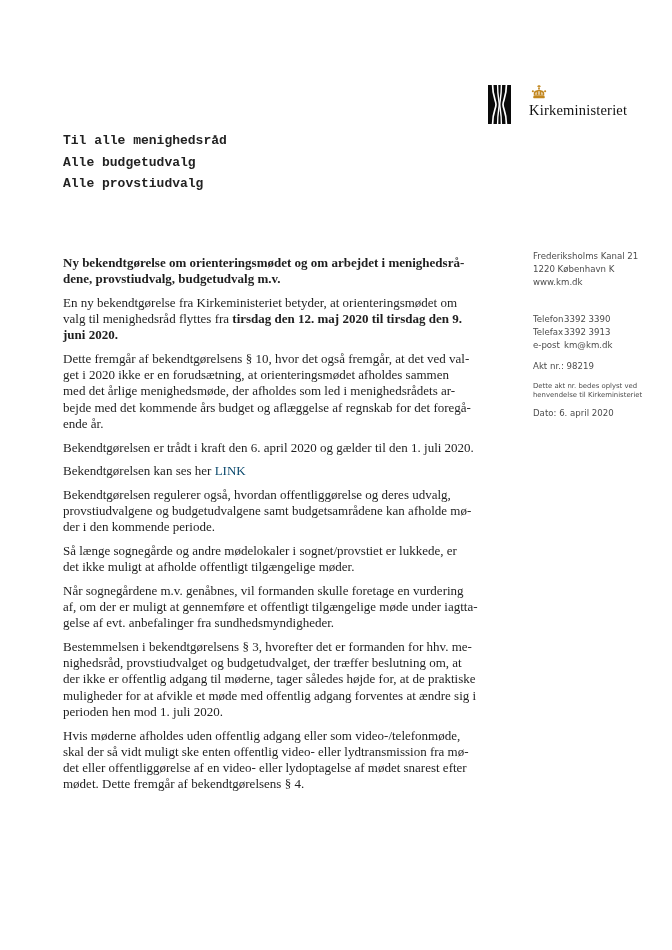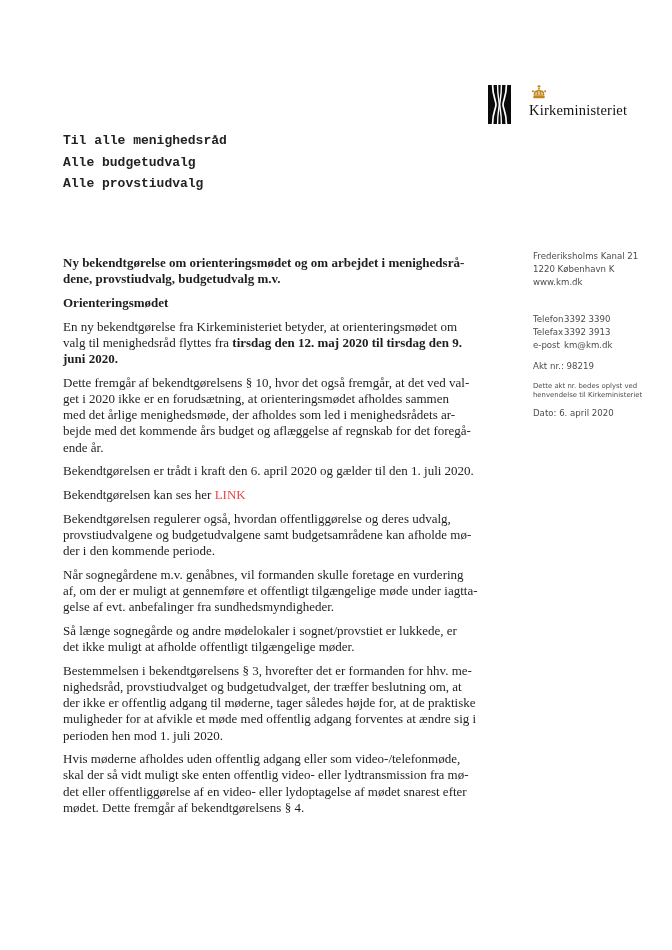--- a/index.html
+++ b/index.html
@@ -59,21 +59,21 @@
     font-size: 13px; line-height: 16.2px; color: #1e1e1e;
   }
   .body-col h1, .body-col h2, .body-col h3, .body-col p {
     margin: 0 0 7.5px 0;
     font-size: 13px; line-height: 16.2px;
     white-space: pre-line;
   }
   .body-col h1, .body-col h2 { font-weight: bold; }
   .body-col h3 { font-weight: bold; font-style: italic; }
   .gap-before { margin-top: 17px; }
-  .doc-link { color: #ef4444; cursor: pointer; }
+  .doc-link { color: #0c4a6e; cursor: pointer; }
 </style>
 </head>
 <body>
 
 <div class="page">
 
   <div class="logo">
     <span class="emblem">
       <svg width="23" height="39" viewBox="0 0 23 39" xmlns="http://www.w3.org/2000/svg">
         <rect x="0" y="0" width="23" height="39" fill="#0a0a0a"></rect>
@@ -130,21 +130,20 @@
     <div class="akt">Akt nr.: 98219</div>
     <div class="akt-note">Dette akt nr. bedes oplyst ved
 henvendelse til Kirkeministeriet</div>
     <div class="date">Dato: 6. april 2020</div>
   </aside>
 
   <main class="body-col">
     <h1>Ny bekendtgørelse om orienteringsmødet og om arbejdet i menighedsrå-
 dene, provstiudvalg, budgetudvalg m.v.</h1>
 
-    <h2>Orienteringsmødet</h2>
 
     <p><span>En ny bekendtgørelse fra Kirkeministeriet betyder, at orienteringsmødet om
 valg til menighedsråd flyttes fra </span><strong>tirsdag den 12. maj 2020 til tirsdag den 9.
 juni 2020.</strong></p>
 
     <p>Dette fremgår af bekendtgørelsens § 10, hvor det også fremgår, at det ved val-
 get i 2020 ikke er en forudsætning, at orienteringsmødet afholdes sammen
 med det årlige menighedsmøde, der afholdes som led i menighedsrådets ar-
 bejde med det kommende års budget og aflæggelse af regnskab for det foregå-
 ende år.</p>
@@ -152,26 +151,26 @@
     <p>Bekendtgørelsen er trådt i kraft den 6. april 2020 og gælder til den 1. juli 2020.</p>
 
     <p><span>Bekendtgørelsen kan ses her </span><span class="doc-link">LINK</span></p>
 
 
     <p>Bekendtgørelsen regulerer også, hvordan offentliggørelse og deres udvalg,
 provstiudvalgene og budgetudvalgene samt budgetsamrådene kan afholde mø-
 der i den kommende periode.</p>
 
 
+    <p>Så længe sognegårde og andre mødelokaler i sognet/provstiet er lukkede, er
+det ikke muligt at afholde offentligt tilgængelige møder.</p>
+
     <p>Når sognegårdene m.v. genåbnes, vil formanden skulle foretage en vurdering
 af, om der er muligt at gennemføre et offentligt tilgængelige møde under iagtta-
 gelse af evt. anbefalinger fra sundhedsmyndigheder.</p>
-
-    <p>Så længe sognegårde og andre mødelokaler i sognet/provstiet er lukkede, er
-det ikke muligt at afholde offentligt tilgængelige møder.</p>
 
     <p>Bestemmelsen i bekendtgørelsens § 3, hvorefter det er formanden for hhv. me-
 nighedsråd, provstiudvalget og budgetudvalget, der træffer beslutning om, at
 der ikke er offentlig adgang til møderne, tager således højde for, at de praktiske
 muligheder for at afvikle et møde med offentlig adgang forventes at ændre sig i
 perioden hen mod 1. juli 2020.</p>
 
     <p>Hvis møderne afholdes uden offentlig adgang eller som video-/telefonmøde,
 skal der så vidt muligt ske enten offentlig video- eller lydtransmission fra mø-
 det eller offentliggørelse af en video- eller lydoptagelse af mødet snarest efter

